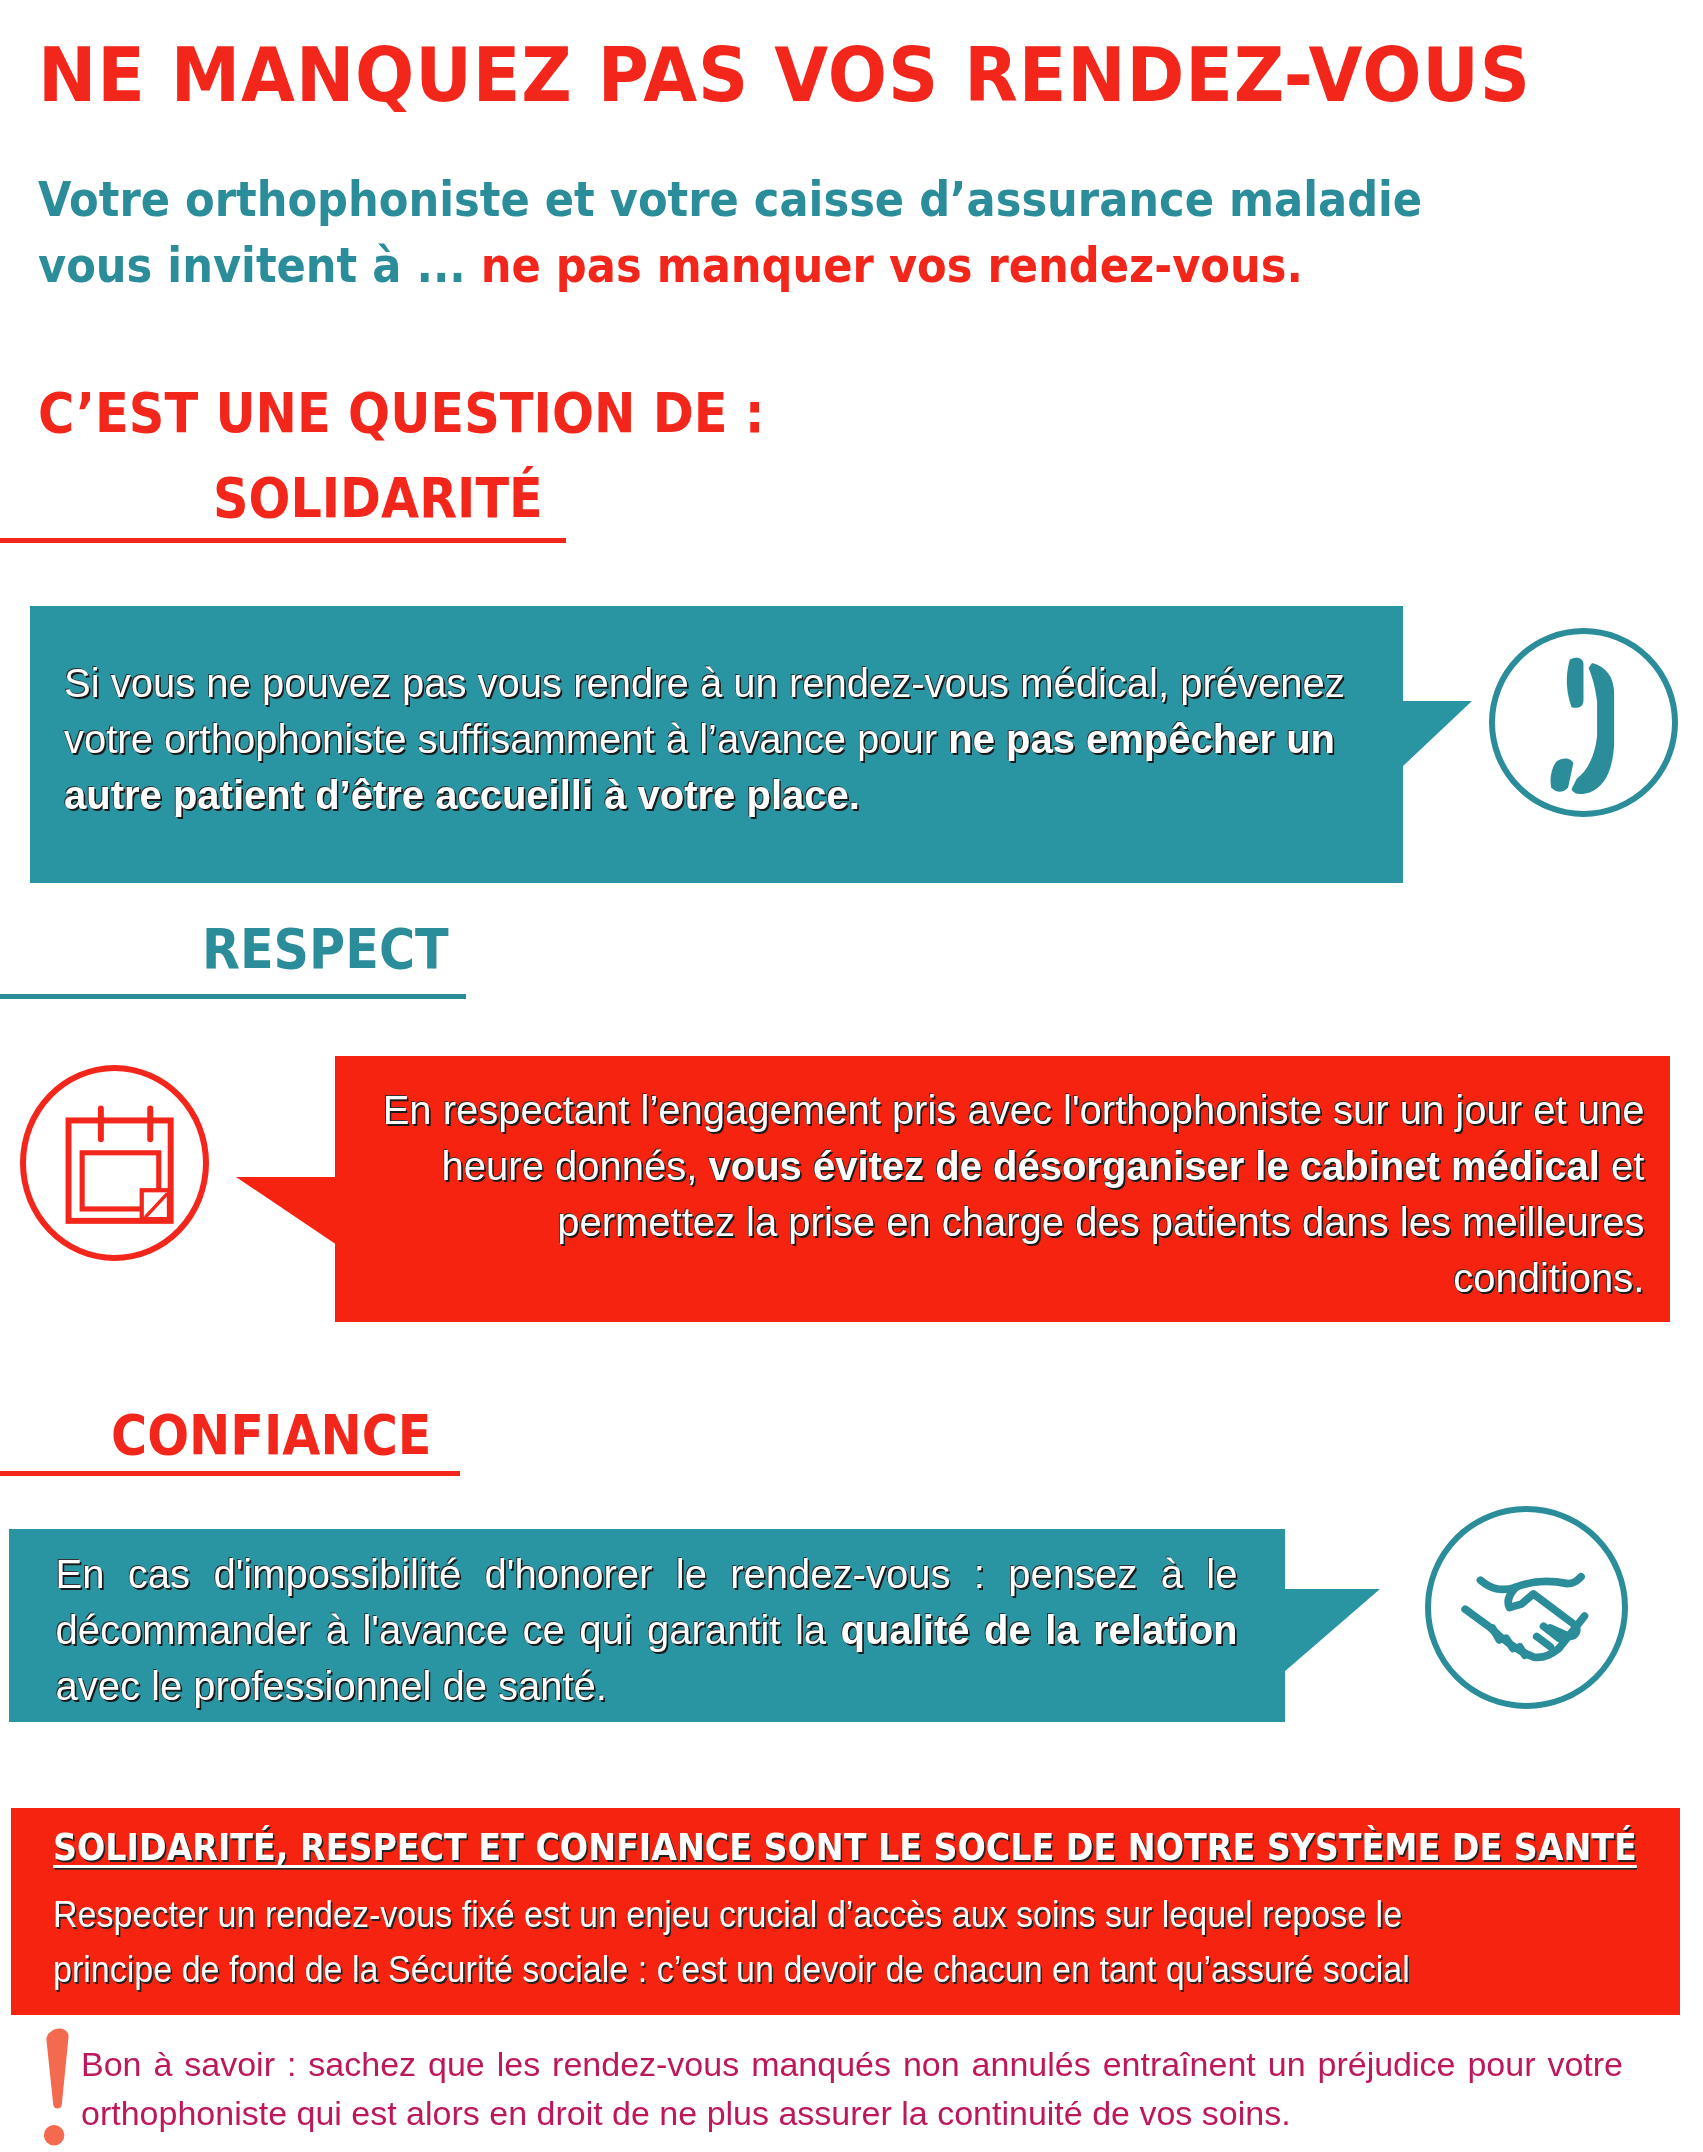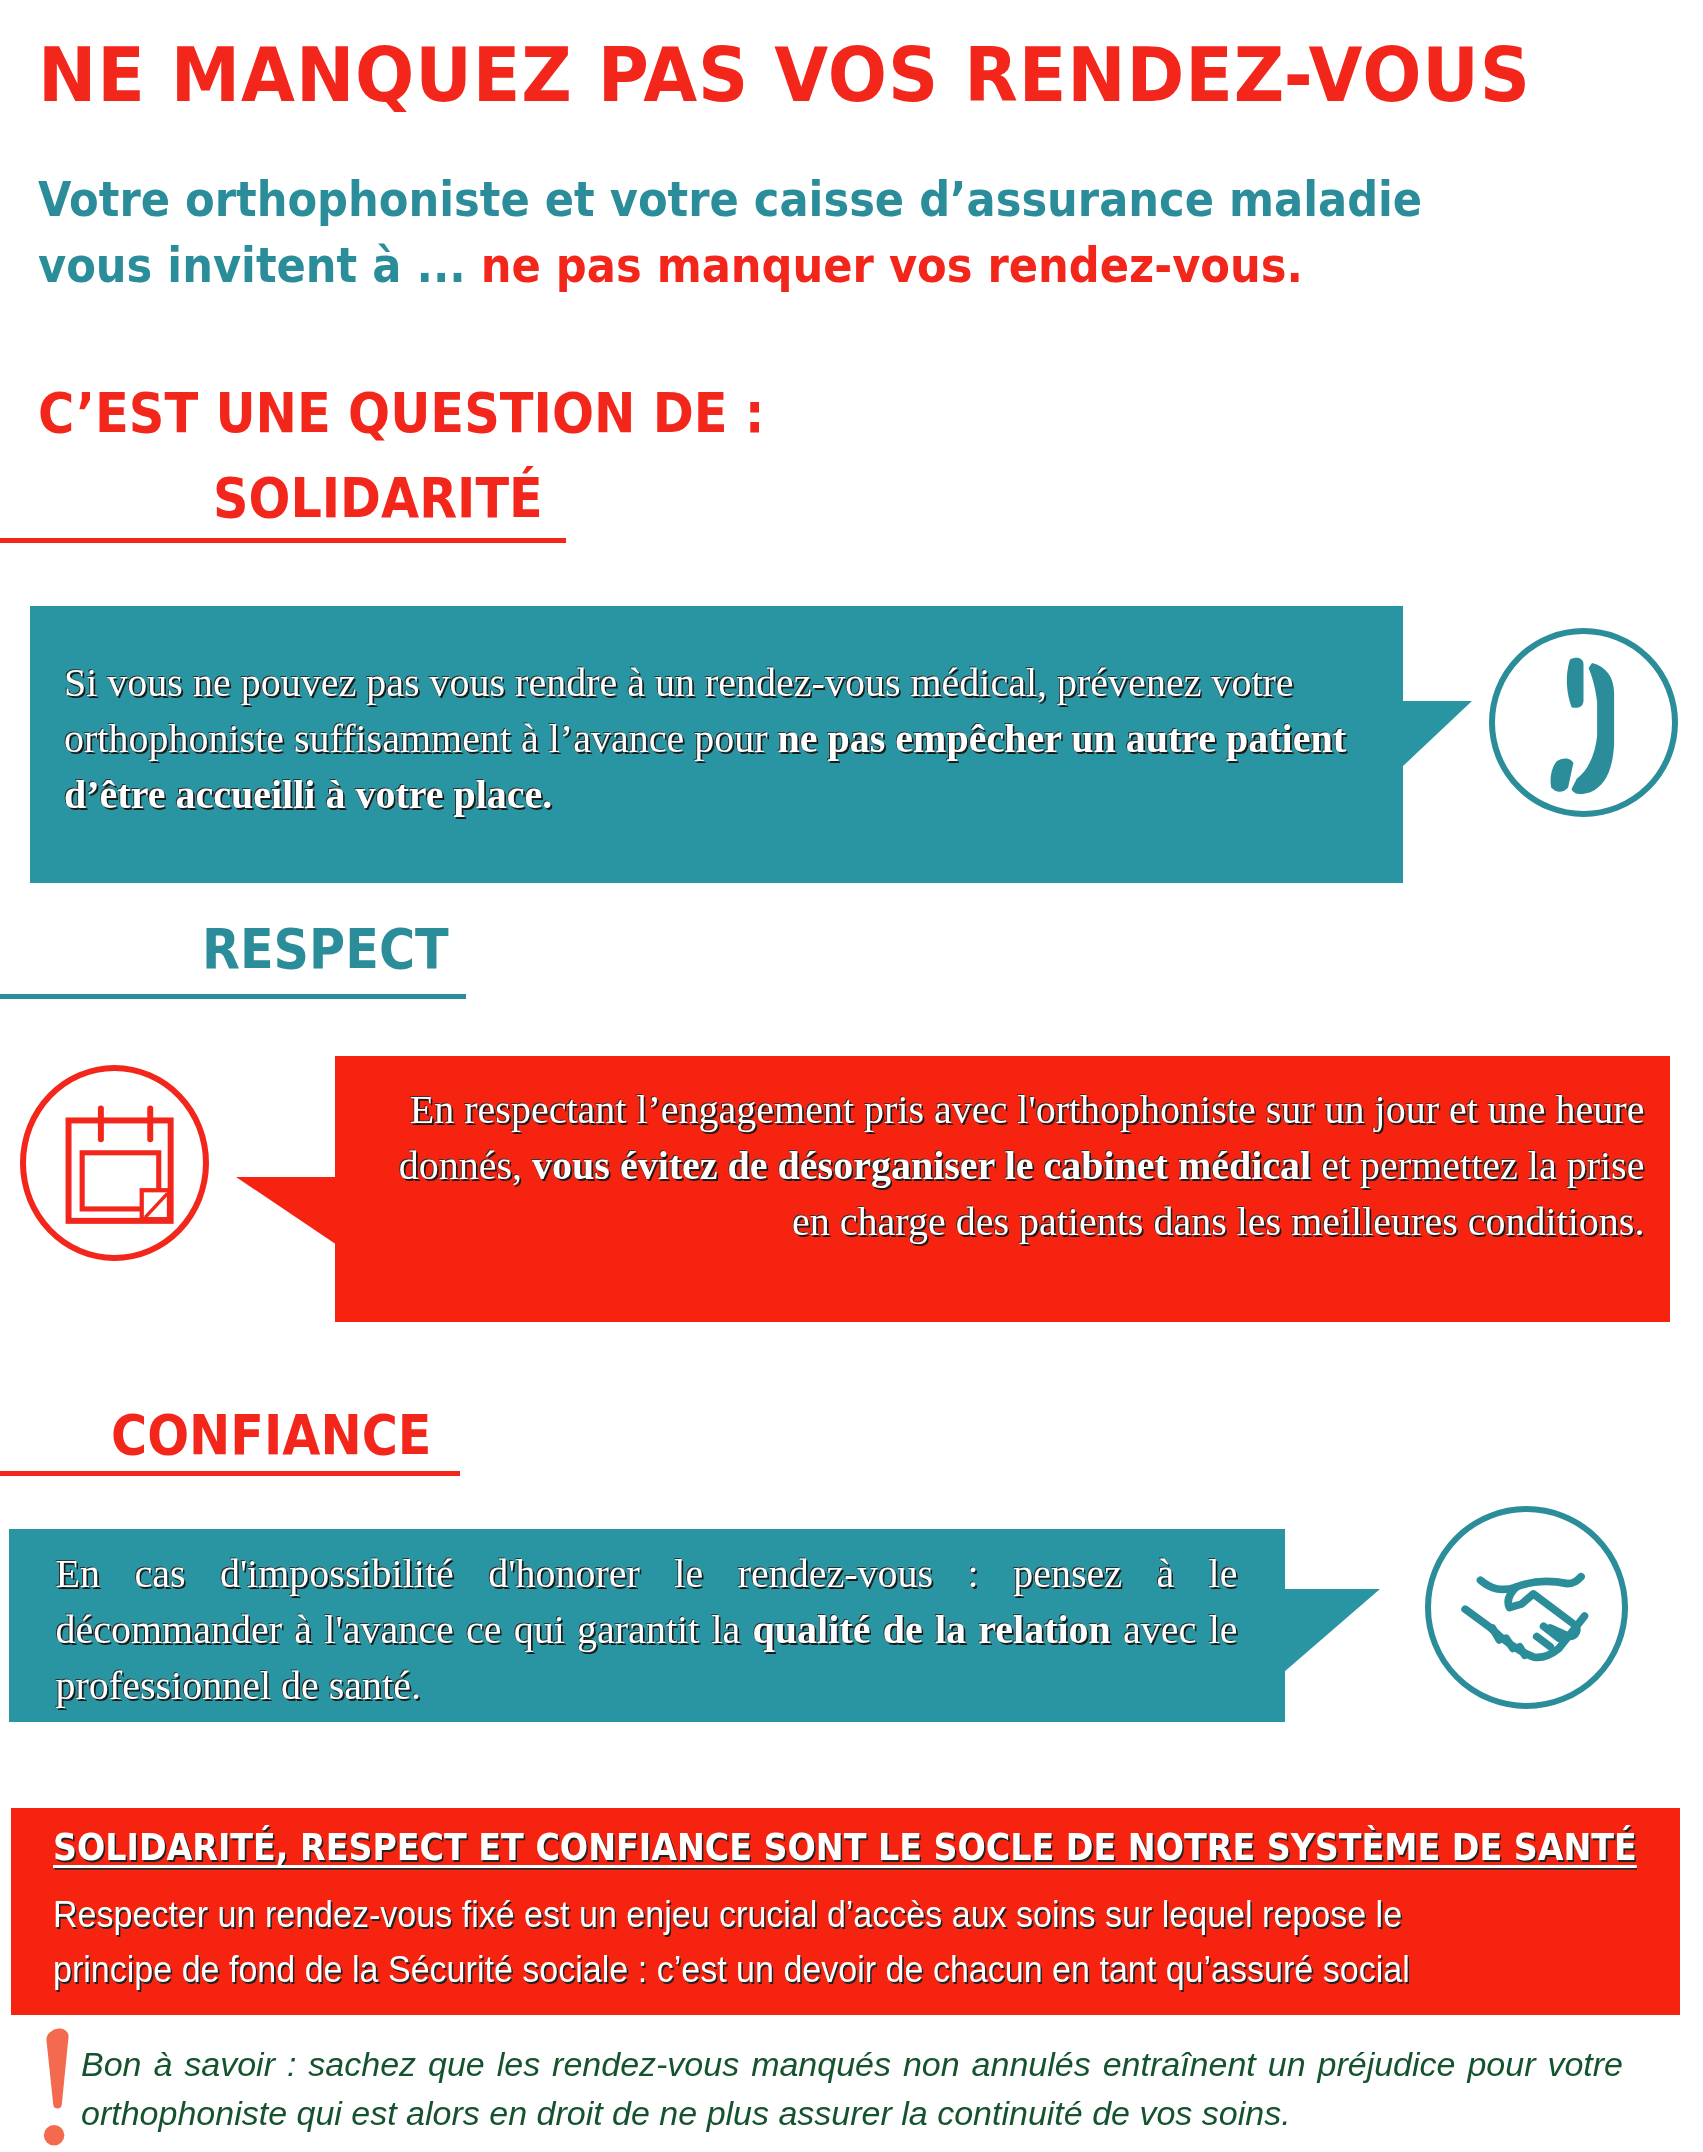--- a/index.html
+++ b/index.html
@@ -21,41 +21,41 @@
 
   
   .qhead { left: 38px; top: 383px; color: #f3261b; font-family: "DejaVu Sans", sans-serif;
            font-weight: bold; font-size: 55px; line-height: 61px; white-space: nowrap;
            transform: scaleX(0.9); transform-origin: left top; }
   .sec-title { font-family: "DejaVu Sans", sans-serif; font-weight: bold; font-size: 56px;
                line-height: 61px; white-space: nowrap; transform: scaleX(0.88); transform-origin: left top; }
   .rule { height: 5.1px; left: 0; }
 
   
-  .box { color: #ffffff; font-family: Liberation Serif, serif; font-size: 40px; line-height: 56px;
+  .box { color: #ffffff; font-family: Liberation Sans, sans-serif; font-size: 40px; line-height: 56px;
          text-shadow: 1.7px 1.7px 0 #1a1a1a, -0.9px -0.9px 0 #333; box-sizing: border-box; }
   .box b { font-weight: bold; }
   .teal { background: #2a95a2; }
   .red { background: #f5230f; }
   .pointer { width: 0; height: 0; }
 
   .icon-circle { border-radius: 50%; box-sizing: border-box; background: #fff; }
 
   
   .banner { left: 11px; top: 1808px; width: 1669px; height: 207px; background: #f5230f; box-sizing: border-box; }
   .banner-head { left: 53px; top: 1823px; color: #fff; font-family: "DejaVu Sans", sans-serif; font-weight: bold;
                  font-size: 37px; line-height: 49px; white-space: nowrap; text-decoration: underline;
                  text-underline-offset: 5.1px; text-decoration-thickness: 2.6px; transform: scaleX(0.9);
                  transform-origin: left top; text-shadow: 1.7px 1.7px 0 #222; }
   .banner-body { left: 53px; top: 1887px; width: 1601px; color: #fff; font-family: "Liberation Sans", sans-serif;
                  font-size: 37px; line-height: 55px; text-shadow: 1.7px 1.7px 0 #222;
                  transform: scaleX(0.92); transform-origin: left top; }
 
-  .note { left: 81px; top: 2040px; width: 1542px; color: #14532d; font-family: "Liberation Sans", sans-serif;
-          font-style: italic; font-size: 34px; line-height: 49px; text-align: justify; text-align-last: left; }
+  .note { left: 81px; top: 2040px; width: 1542px; color: #be185d; font-family: "Liberation Sans", sans-serif;
+          font-size: 34px; line-height: 49px; text-align: justify; text-align-last: left; }
   .exclam { left: 43px; top: 2026px; }
 </style>
 </head>
 <body>
 
 <div class="abs title">NE MANQUEZ PAS VOS RENDEZ-VOUS</div>
 <div class="abs subtitle">
   <div>Votre orthophoniste et votre caisse d’assurance maladie</div>
   <div><span>vous invitent à ... </span><span class="accent">ne pas manquer vos rendez-vous.</span></div>
 </div>

